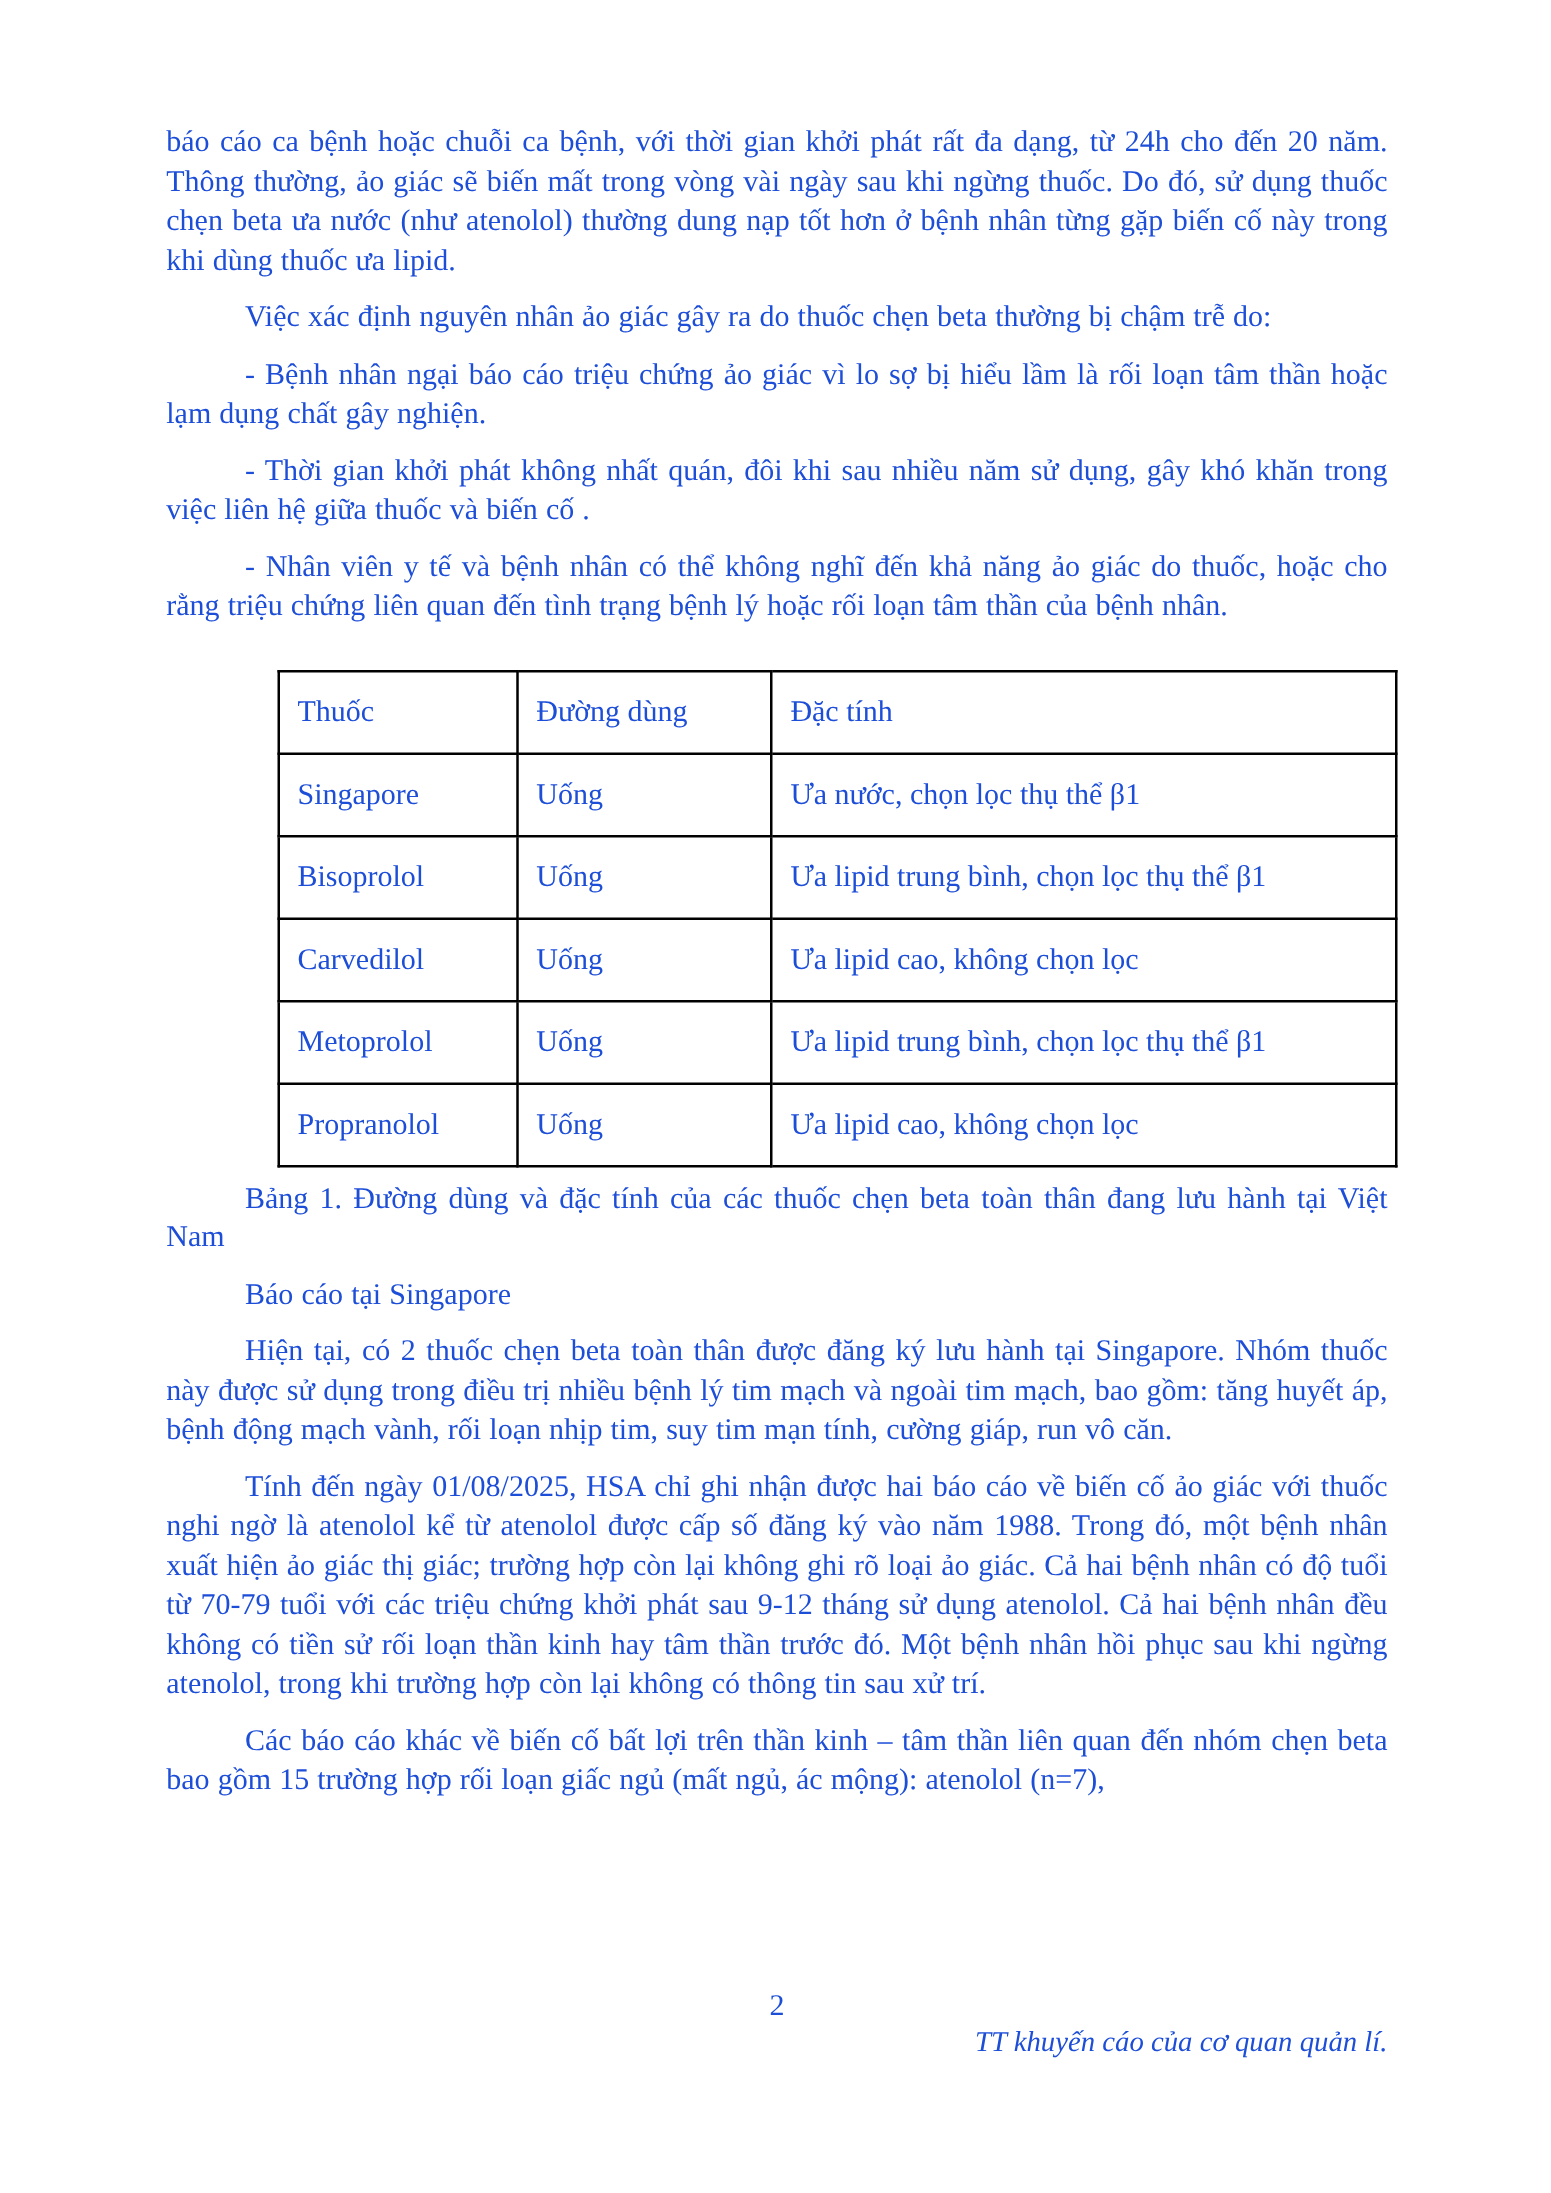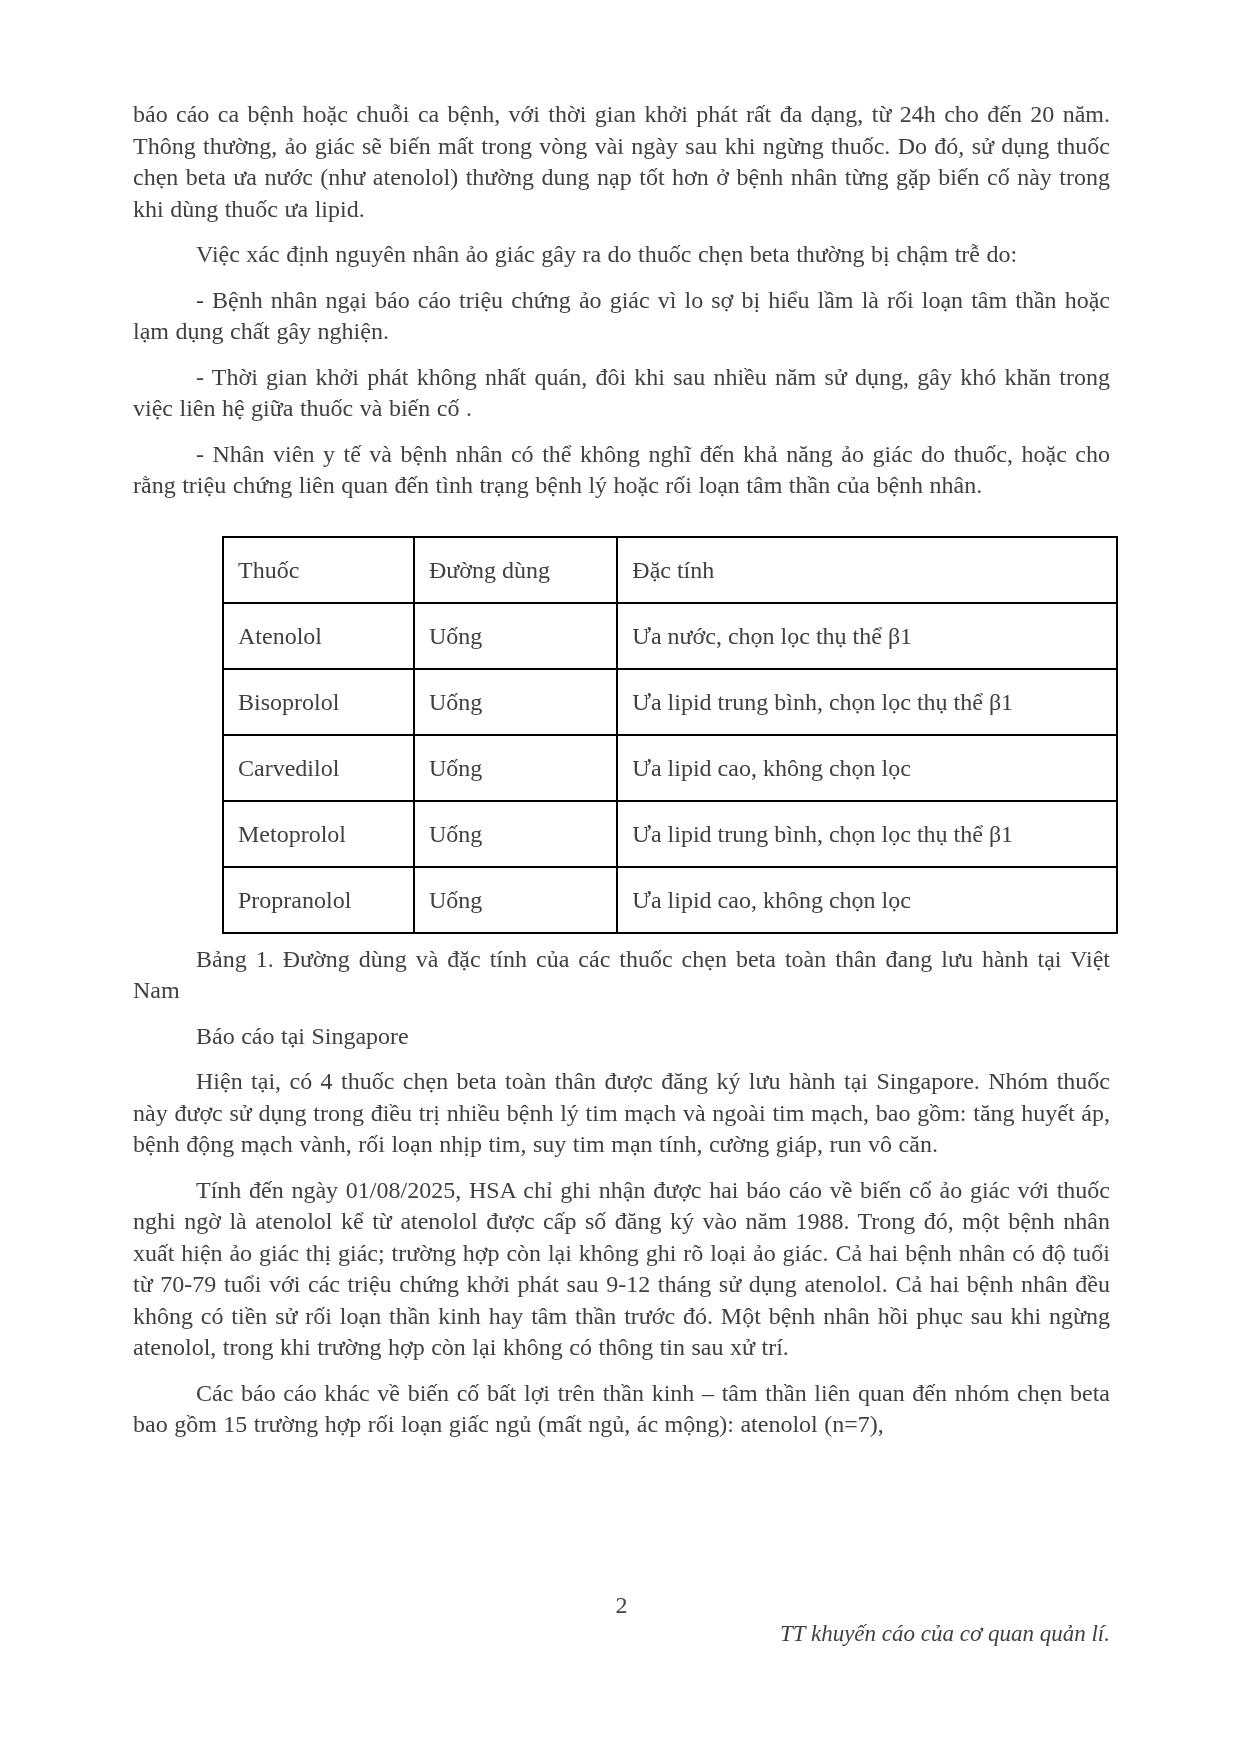--- a/index.html
+++ b/index.html
@@ -2,21 +2,21 @@
 <html lang="vi"><head>
 <meta charset="utf-8">
 <style>
   * { margin: 0; padding: 0; box-sizing: border-box; }
   html, body { background: #ffffff; }
   .page {
     position: relative;
     width: 1241px;
     height: 1754px;
     background: #ffffff;
-    color: #404040;
+    color: #1d4ed8;
     font-family: "Liberation Serif", "DejaVu Serif", serif;
     overflow: hidden;
   }
   .body-text {
     position: absolute;
     left: 133px;
     top: 99px;
     width: 977px;
   }
   p.para {
@@ -75,21 +75,21 @@
     <p class="para indent">- Nhân viên y tế và bệnh nhân có thể không nghĩ đến khả năng ảo giác do thuốc, hoặc cho rằng triệu chứng liên quan đến tình trạng bệnh lý hoặc rối loạn tâm thần của bệnh nhân.</p>
 
     <table class="drug-table">
       <tbody>
         <tr>
           <td class="col-drug">Thuốc</td>
           <td class="col-route">Đường dùng</td>
           <td class="col-prop">Đặc tính</td>
         </tr>
         <tr>
-          <td>Atenolol</td>
+          <td>Singapore</td>
           <td>Uống</td>
           <td>Ưa nước, chọn lọc thụ thể β1</td>
         </tr>
         <tr>
           <td>Bisoprolol</td>
           <td>Uống</td>
           <td>Ưa lipid trung bình, chọn lọc thụ thể β1</td>
         </tr>
         <tr>
           <td>Carvedilol</td>
@@ -104,21 +104,21 @@
         <tr>
           <td>Propranolol</td>
           <td>Uống</td>
           <td>Ưa lipid cao, không chọn lọc</td>
         </tr>
       </tbody>
     </table>
 
     <p class="para indent caption">Bảng 1. Đường dùng và đặc tính của các thuốc chẹn beta toàn thân đang lưu hành tại Việt Nam</p>
     <p class="para indent">Báo cáo tại Singapore</p>
-    <p class="para indent">Hiện tại, có 4 thuốc chẹn beta toàn thân được đăng ký lưu hành tại Singapore. Nhóm thuốc này được sử dụng trong điều trị nhiều bệnh lý tim mạch và ngoài tim mạch, bao gồm: tăng huyết áp, bệnh động mạch vành, rối loạn nhịp tim, suy tim mạn tính, cường giáp, run vô căn.</p>
+    <p class="para indent">Hiện tại, có 2 thuốc chẹn beta toàn thân được đăng ký lưu hành tại Singapore. Nhóm thuốc này được sử dụng trong điều trị nhiều bệnh lý tim mạch và ngoài tim mạch, bao gồm: tăng huyết áp, bệnh động mạch vành, rối loạn nhịp tim, suy tim mạn tính, cường giáp, run vô căn.</p>
     <p class="para indent">Tính đến ngày 01/08/2025, HSA chỉ ghi nhận được hai báo cáo về biến cố ảo giác với thuốc nghi ngờ là atenolol kể từ atenolol được cấp số đăng ký vào năm 1988. Trong đó, một bệnh nhân xuất hiện ảo giác thị giác; trường hợp còn lại không ghi rõ loại ảo giác. Cả hai bệnh nhân có độ tuổi từ 70-79 tuổi với các triệu chứng khởi phát sau 9-12 tháng  sử dụng atenolol. Cả hai bệnh nhân đều không có tiền sử rối loạn thần kinh hay tâm thần trước đó. Một bệnh nhân hồi phục sau khi ngừng atenolol, trong khi trường hợp còn lại không có thông tin sau xử trí.</p>
     <p class="para indent">Các báo cáo khác về biến cố bất lợi trên thần kinh – tâm thần liên quan đến nhóm chẹn beta bao gồm 15 trường hợp rối loạn giấc ngủ (mất ngủ, ác mộng): atenolol (n=7),</p>
 
   </div>
 
   <div class="page-number">2</div>
   <div class="footer-note">TT khuyến cáo của cơ quan quản lí.</div>
 </div>
 
 </body></html>

